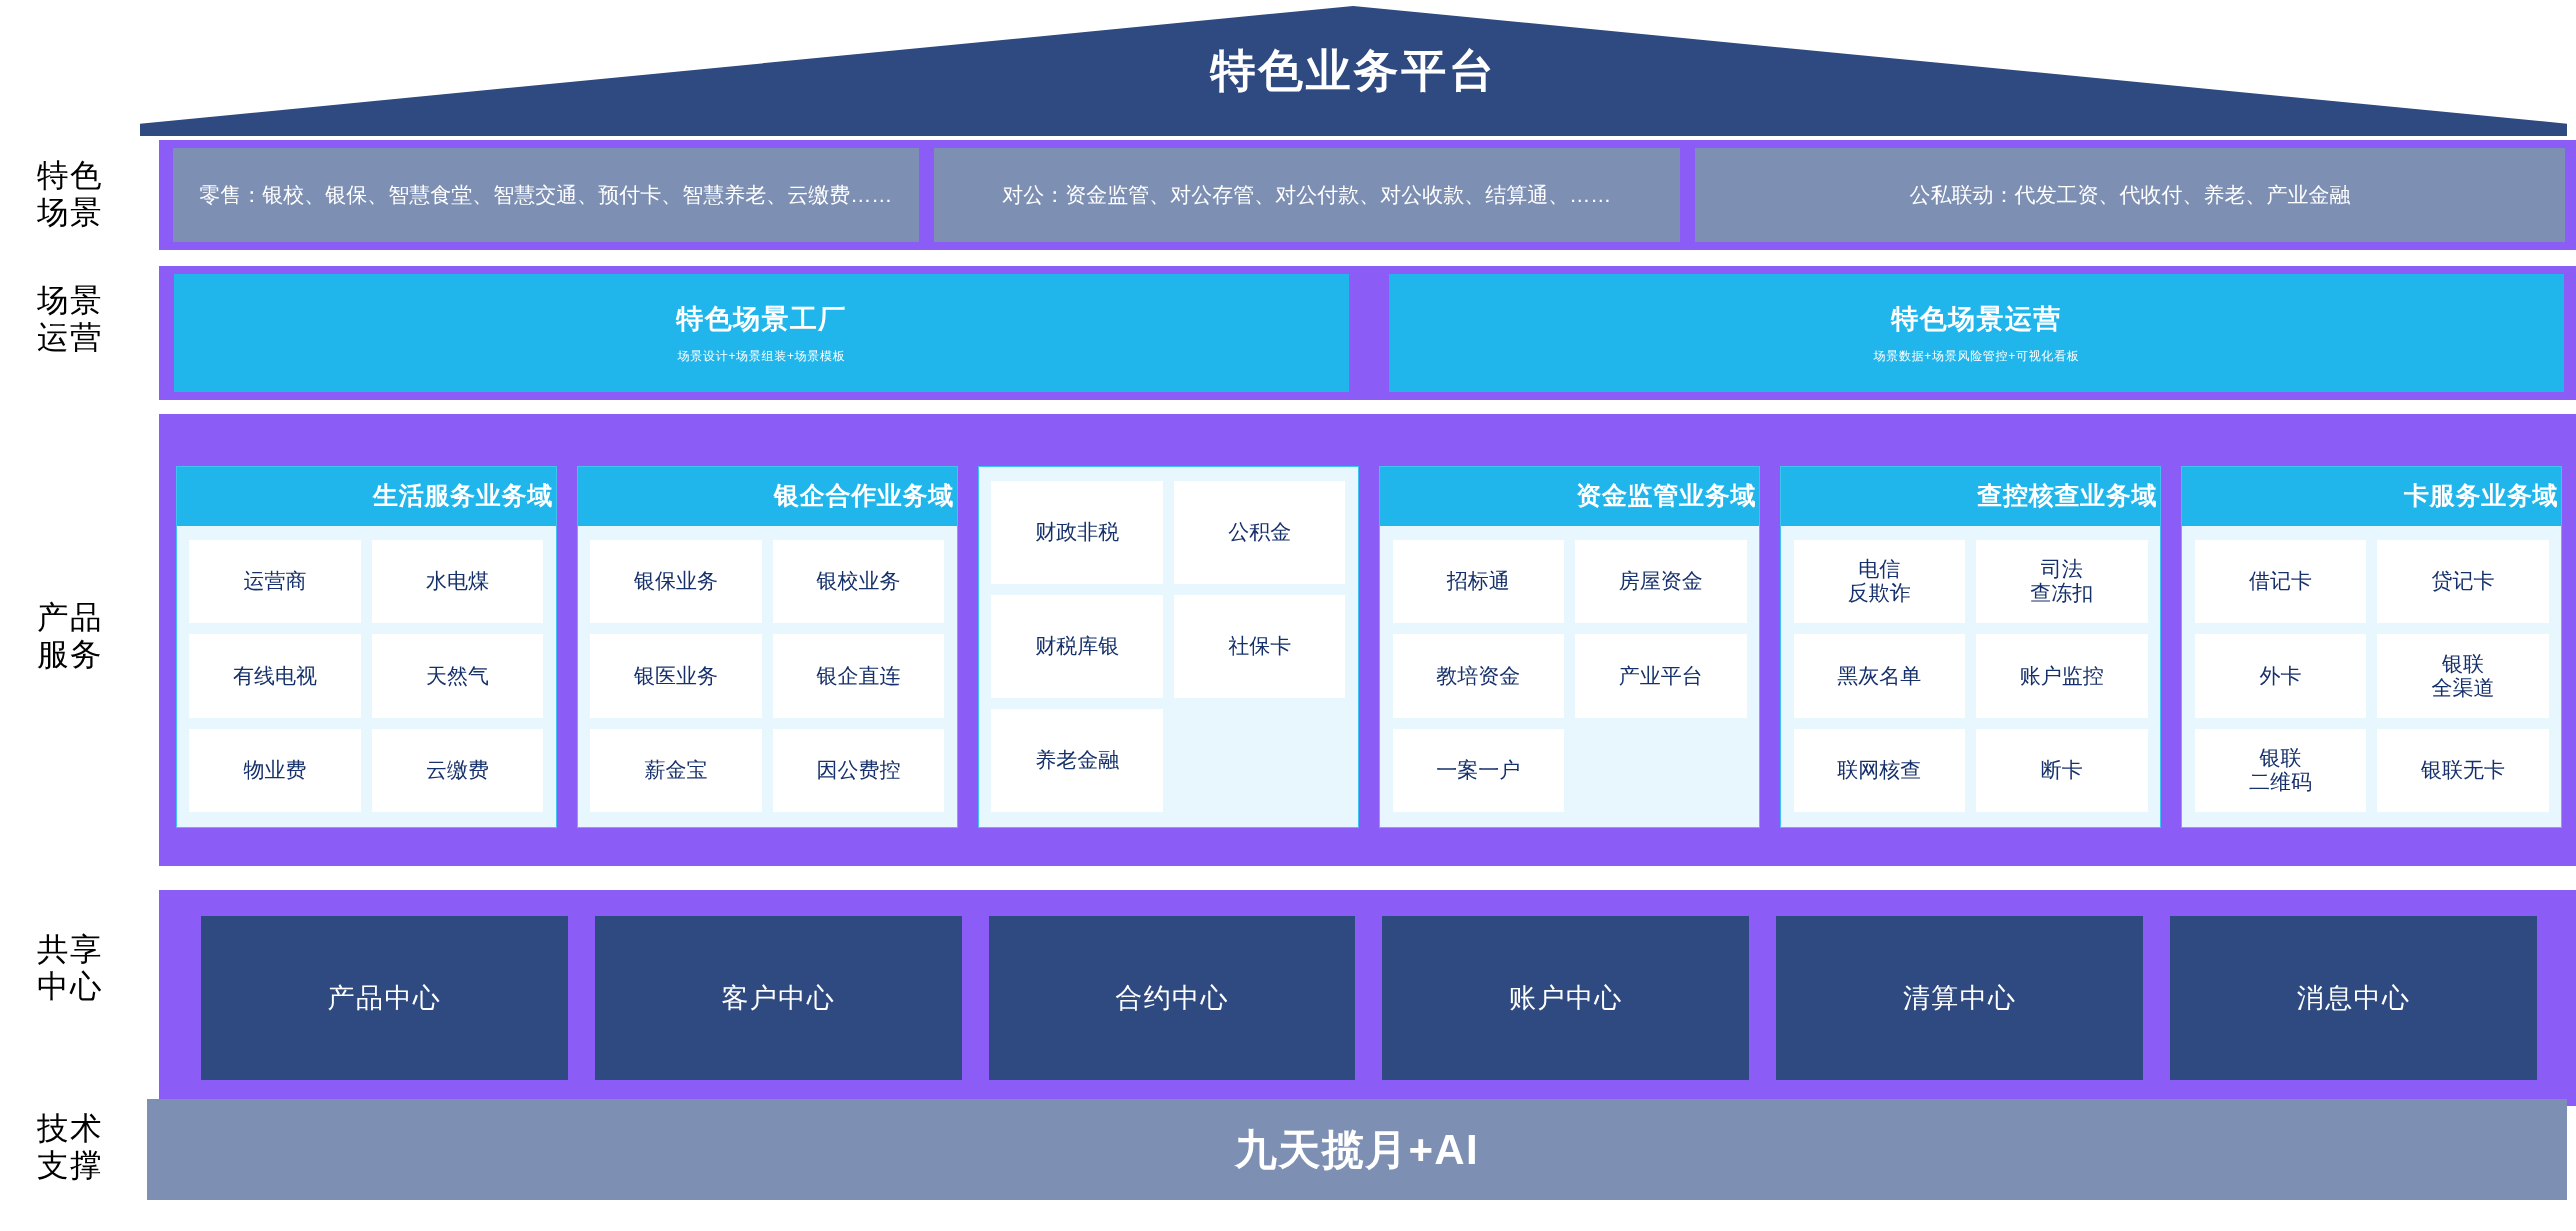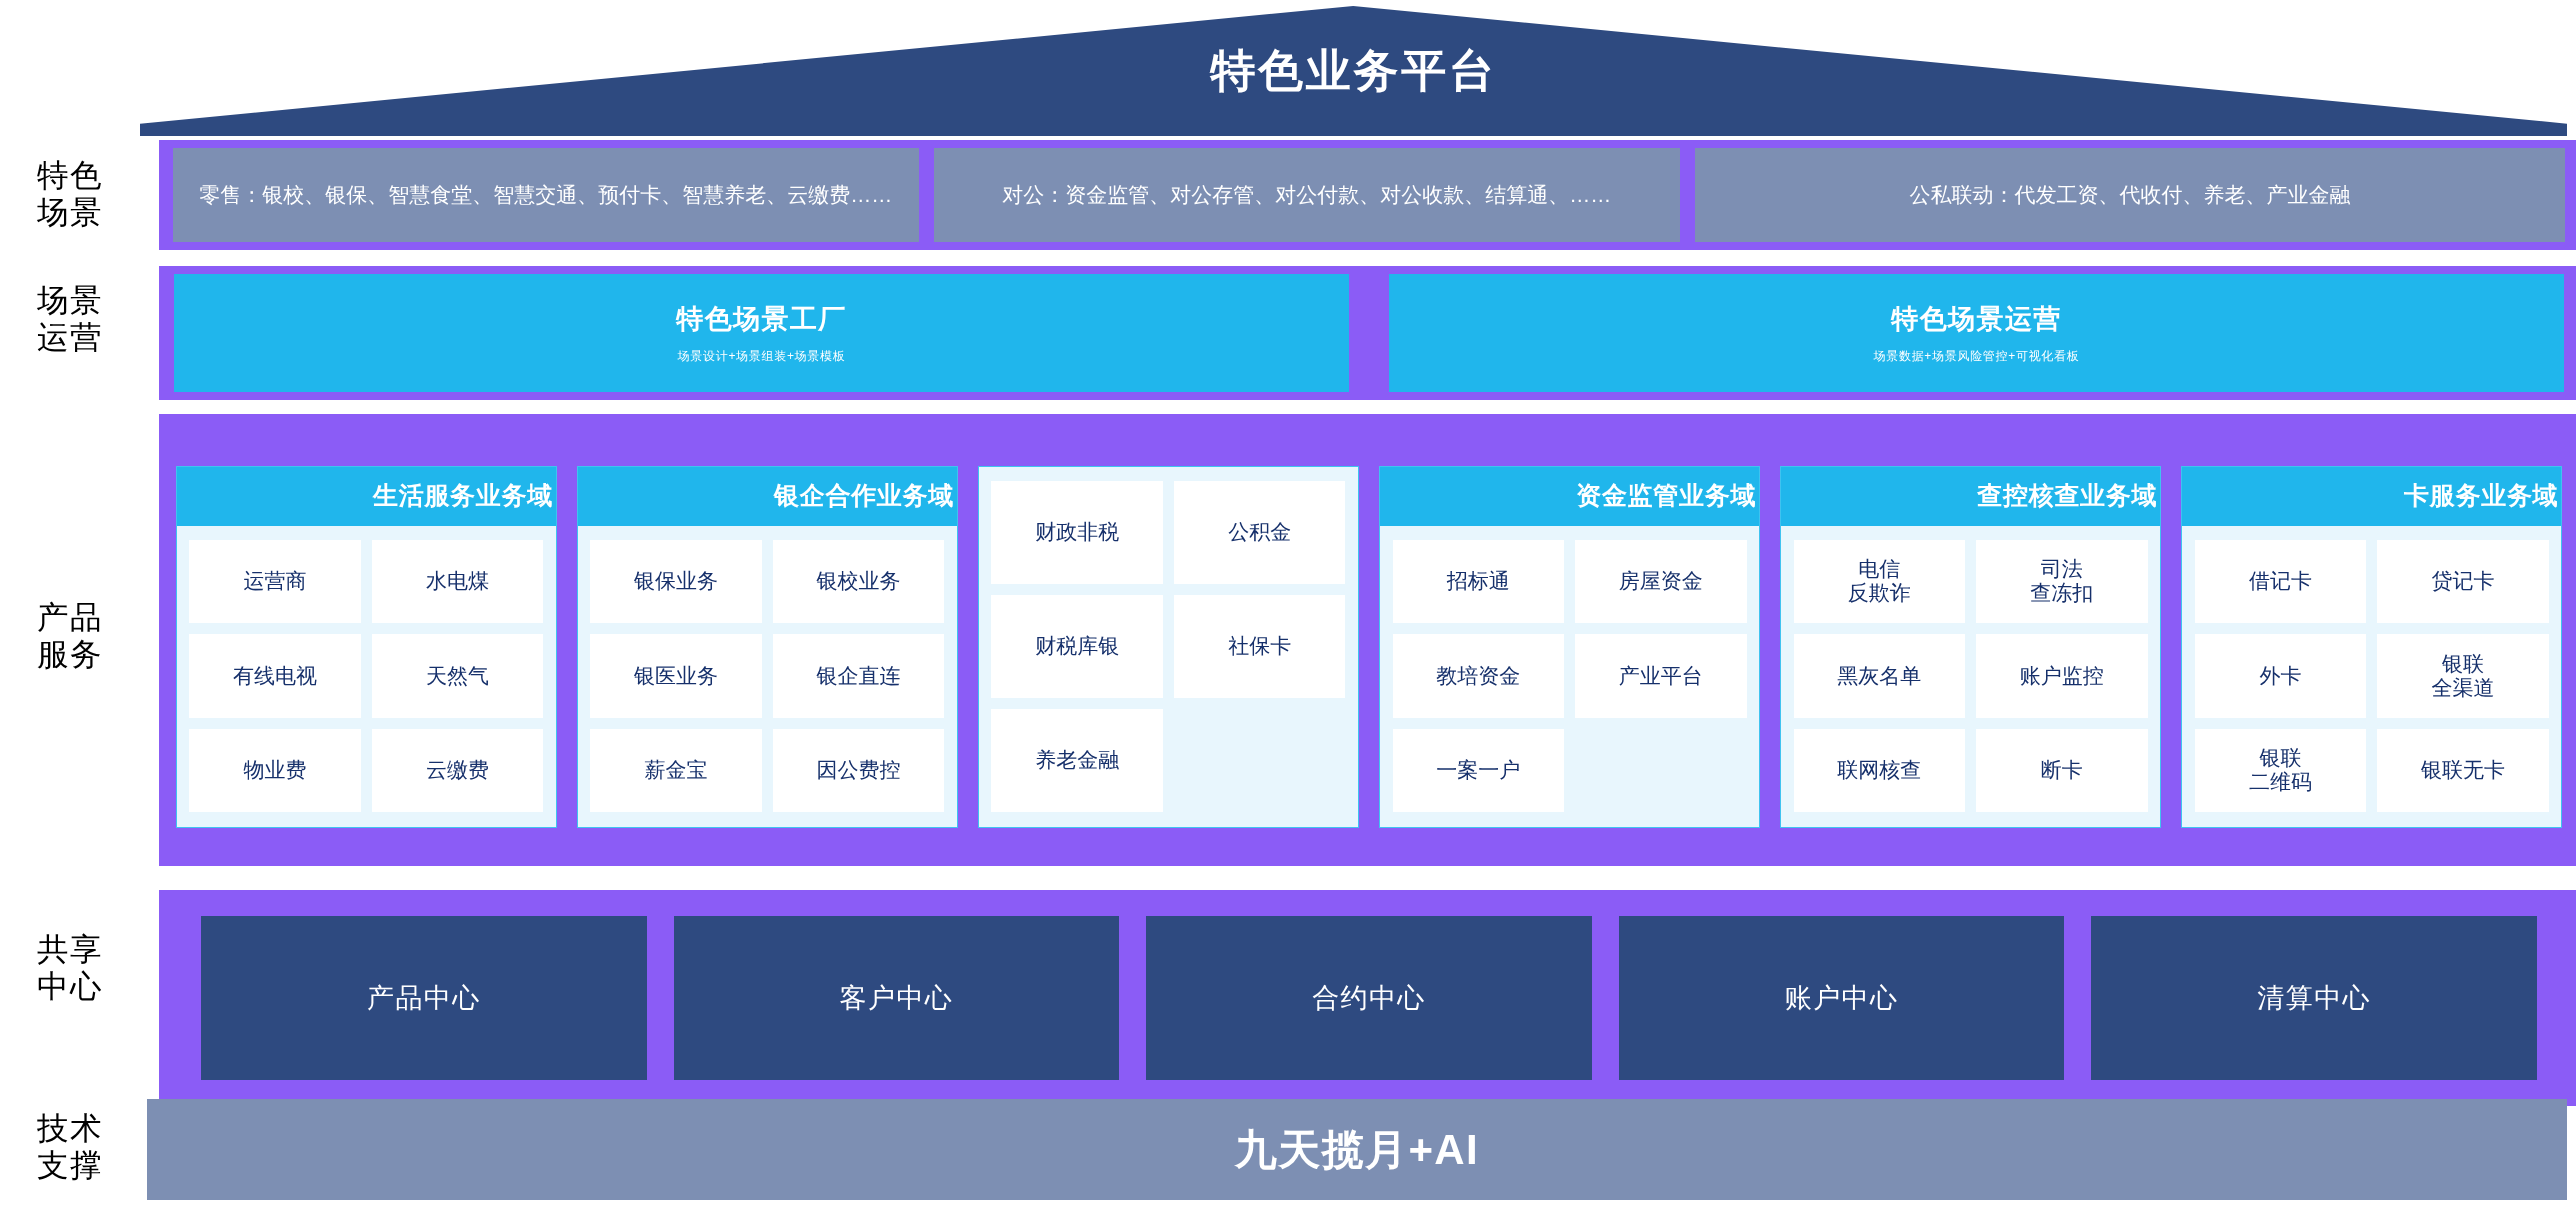--- a/index.html
+++ b/index.html
@@ -271,19 +271,20 @@
       </div>
   </div>
 
   <div class="band" id="band-centers">
     <div class="centers-row" id="centers-row">
         <div class="center-box">产品中心</div>
         <div class="center-box">客户中心</div>
         <div class="center-box">合约中心</div>
         <div class="center-box">账户中心</div>
         <div class="center-box">清算中心</div>
+        <div class="center-box">消息中心</div>
       </div>
   </div>
 
   <div class="tech-bar">九天揽月+AI</div>
 
 </div>
 
 
 </body></html>

